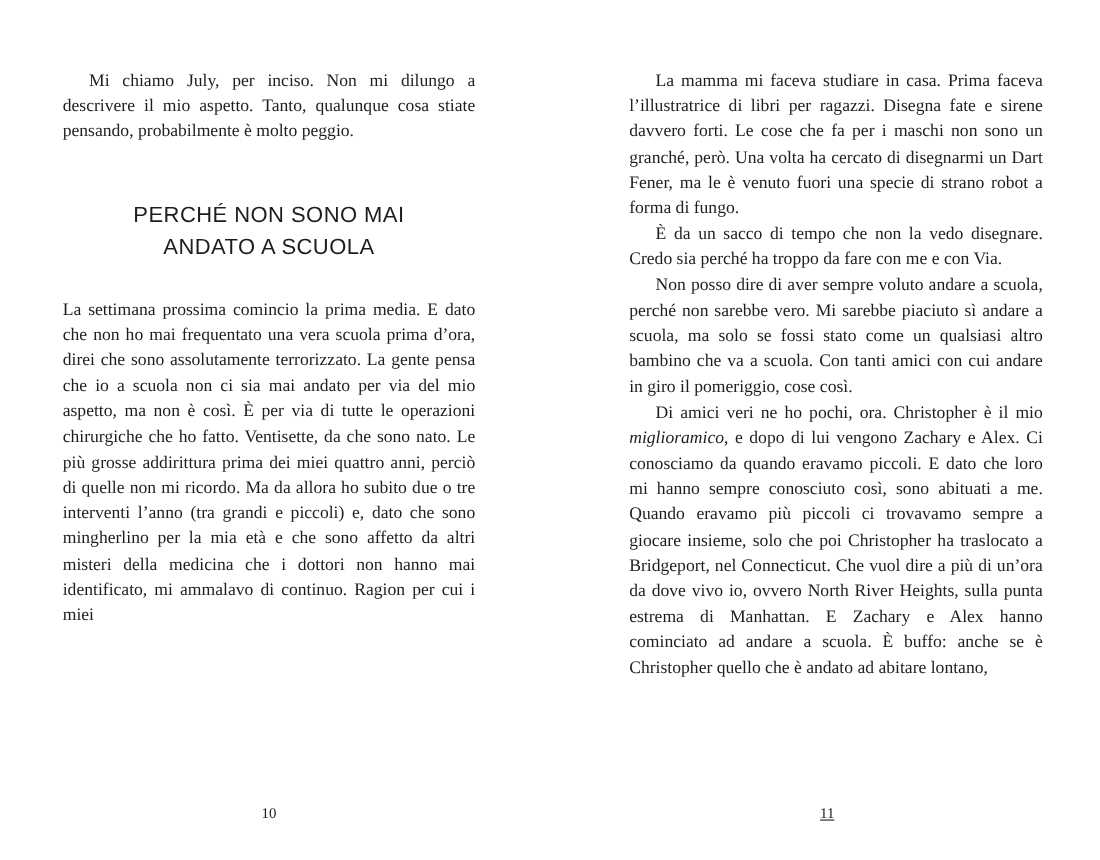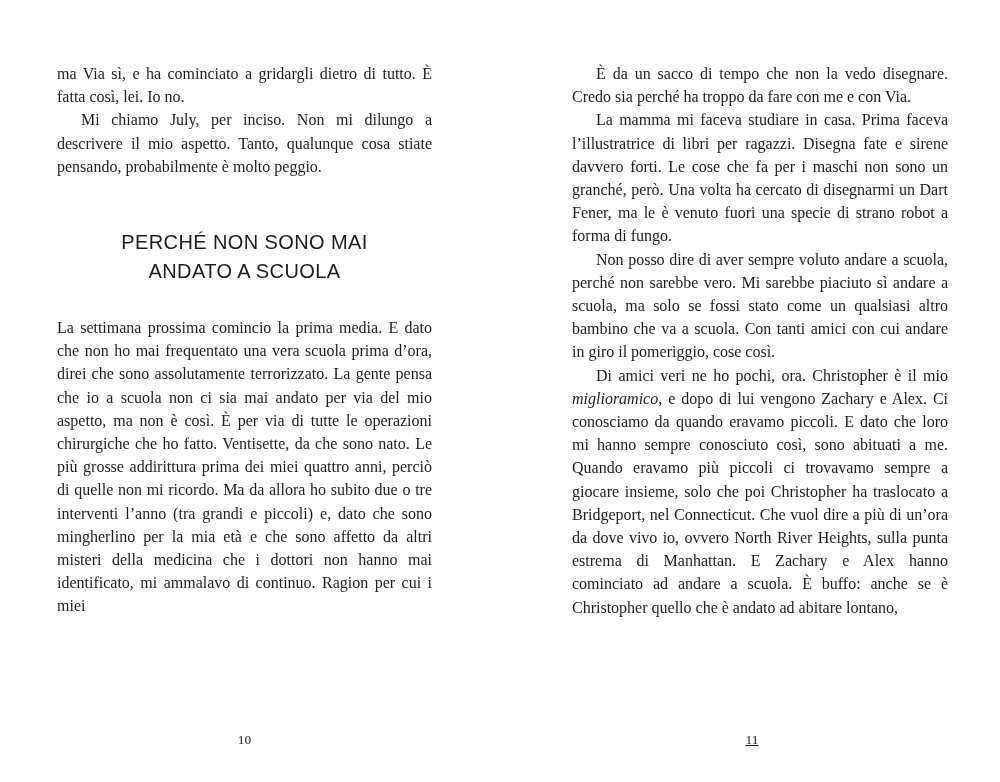--- a/index.html
+++ b/index.html
@@ -61,29 +61,28 @@
   }
   .page-left .page-number  { left: 57px; right: 68px; }
   .page-right .page-number { left: 72px; right: 68px; text-decoration: underline; }
 </style>
 </head>
 <body>
 
 <div class="spread">
   <div class="page page-left">
     <div class="page-body">
-        <p class="para">ma Via sì, e ha cominciato a gridargli dietro di tutto. È fatta così, lei. Io no.</p>
         <p class="para indent">Mi chiamo July, per inciso. Non mi dilungo a descrivere il mio aspetto. Tanto, qualunque cosa stiate pensando, probabilmente è molto peggio.</p>
         <h2 class="chapter-heading">PERCHÉ NON SONO MAI<br>ANDATO A SCUOLA</h2>
         <p class="para">La settimana prossima comincio la prima media. E dato che non ho mai frequentato una vera scuola prima d’ora, direi che sono assolutamente terrorizzato. La gente pensa che io a scuola non ci sia mai andato per via del mio aspetto, ma non è così. È per via di tutte le operazioni chirurgiche che ho fatto. Ventisette, da che sono nato. Le più grosse addirittura prima dei miei quattro anni, perciò di quelle non mi ricordo. Ma da allora ho subito due o tre interventi l’anno (tra grandi e piccoli) e, dato che sono mingherlino per la mia età e che sono affetto da altri misteri della medicina che i dottori non hanno mai identificato, mi ammalavo di continuo. Ragion per cui i miei</p>
       </div>
     <div class="page-number">10</div>
   </div>
   <div class="page page-right">
     <div class="page-body">
+        <p class="para indent">La mamma mi faceva studiare in casa. Prima faceva l’illustratrice di libri per ragazzi. Disegna fate e sirene davvero forti. Le cose che fa per i maschi non sono un granché, però. Una volta ha cercato di disegnarmi un Dart Fener, ma le è venuto fuori una specie di strano robot a forma di fungo.</p>
         <p class="para indent">È da un sacco di tempo che non la vedo disegnare. Credo sia perché ha troppo da fare con me e con Via.</p>
-        <p class="para indent">La mamma mi faceva studiare in casa. Prima faceva l’illustratrice di libri per ragazzi. Disegna fate e sirene davvero forti. Le cose che fa per i maschi non sono un granché, però. Una volta ha cercato di disegnarmi un Dart Fener, ma le è venuto fuori una specie di strano robot a forma di fungo.</p>
         <p class="para indent">Non posso dire di aver sempre voluto andare a scuola, perché non sarebbe vero. Mi sarebbe piaciuto sì andare a scuola, ma solo se fossi stato come un qualsiasi altro bambino che va a scuola. Con tanti amici con cui andare in giro il pomeriggio, cose così.</p>
         <p class="para indent">Di amici veri ne ho pochi, ora. Christopher è il mio <em>miglioramico</em>, e dopo di lui vengono Zachary e Alex. Ci conosciamo da quando eravamo piccoli. E dato che loro mi hanno sempre conosciuto così, sono abituati a me. Quando eravamo più piccoli ci trovavamo sempre a giocare insieme, solo che poi Christopher ha traslocato a Bridgeport, nel Connecticut. Che vuol dire a più di un’ora da dove vivo io, ovvero North River Heights, sulla punta estrema di Manhattan. E Zachary e Alex hanno cominciato ad andare a scuola. È buffo: anche se è Christopher quello che è andato ad abitare lontano,</p>
       </div>
     <div class="page-number">11</div>
   </div>
 </div>
 
 </body></html>

